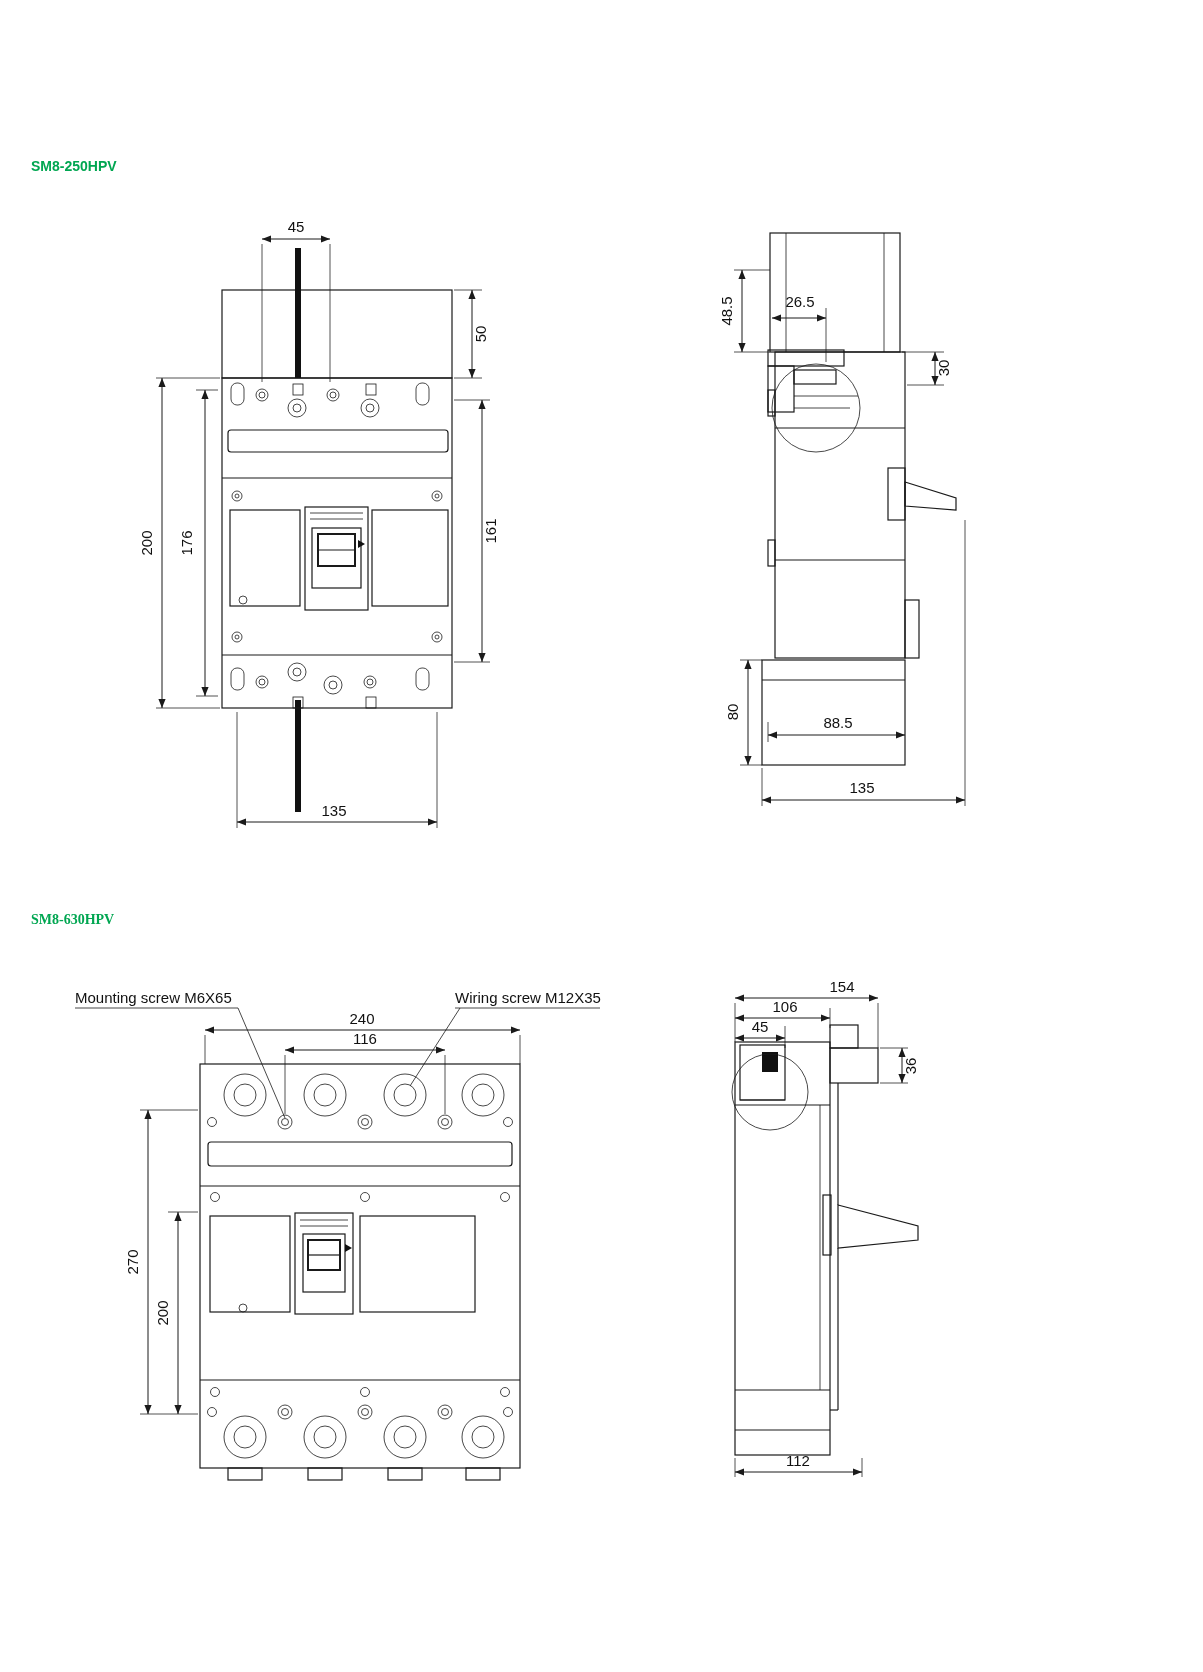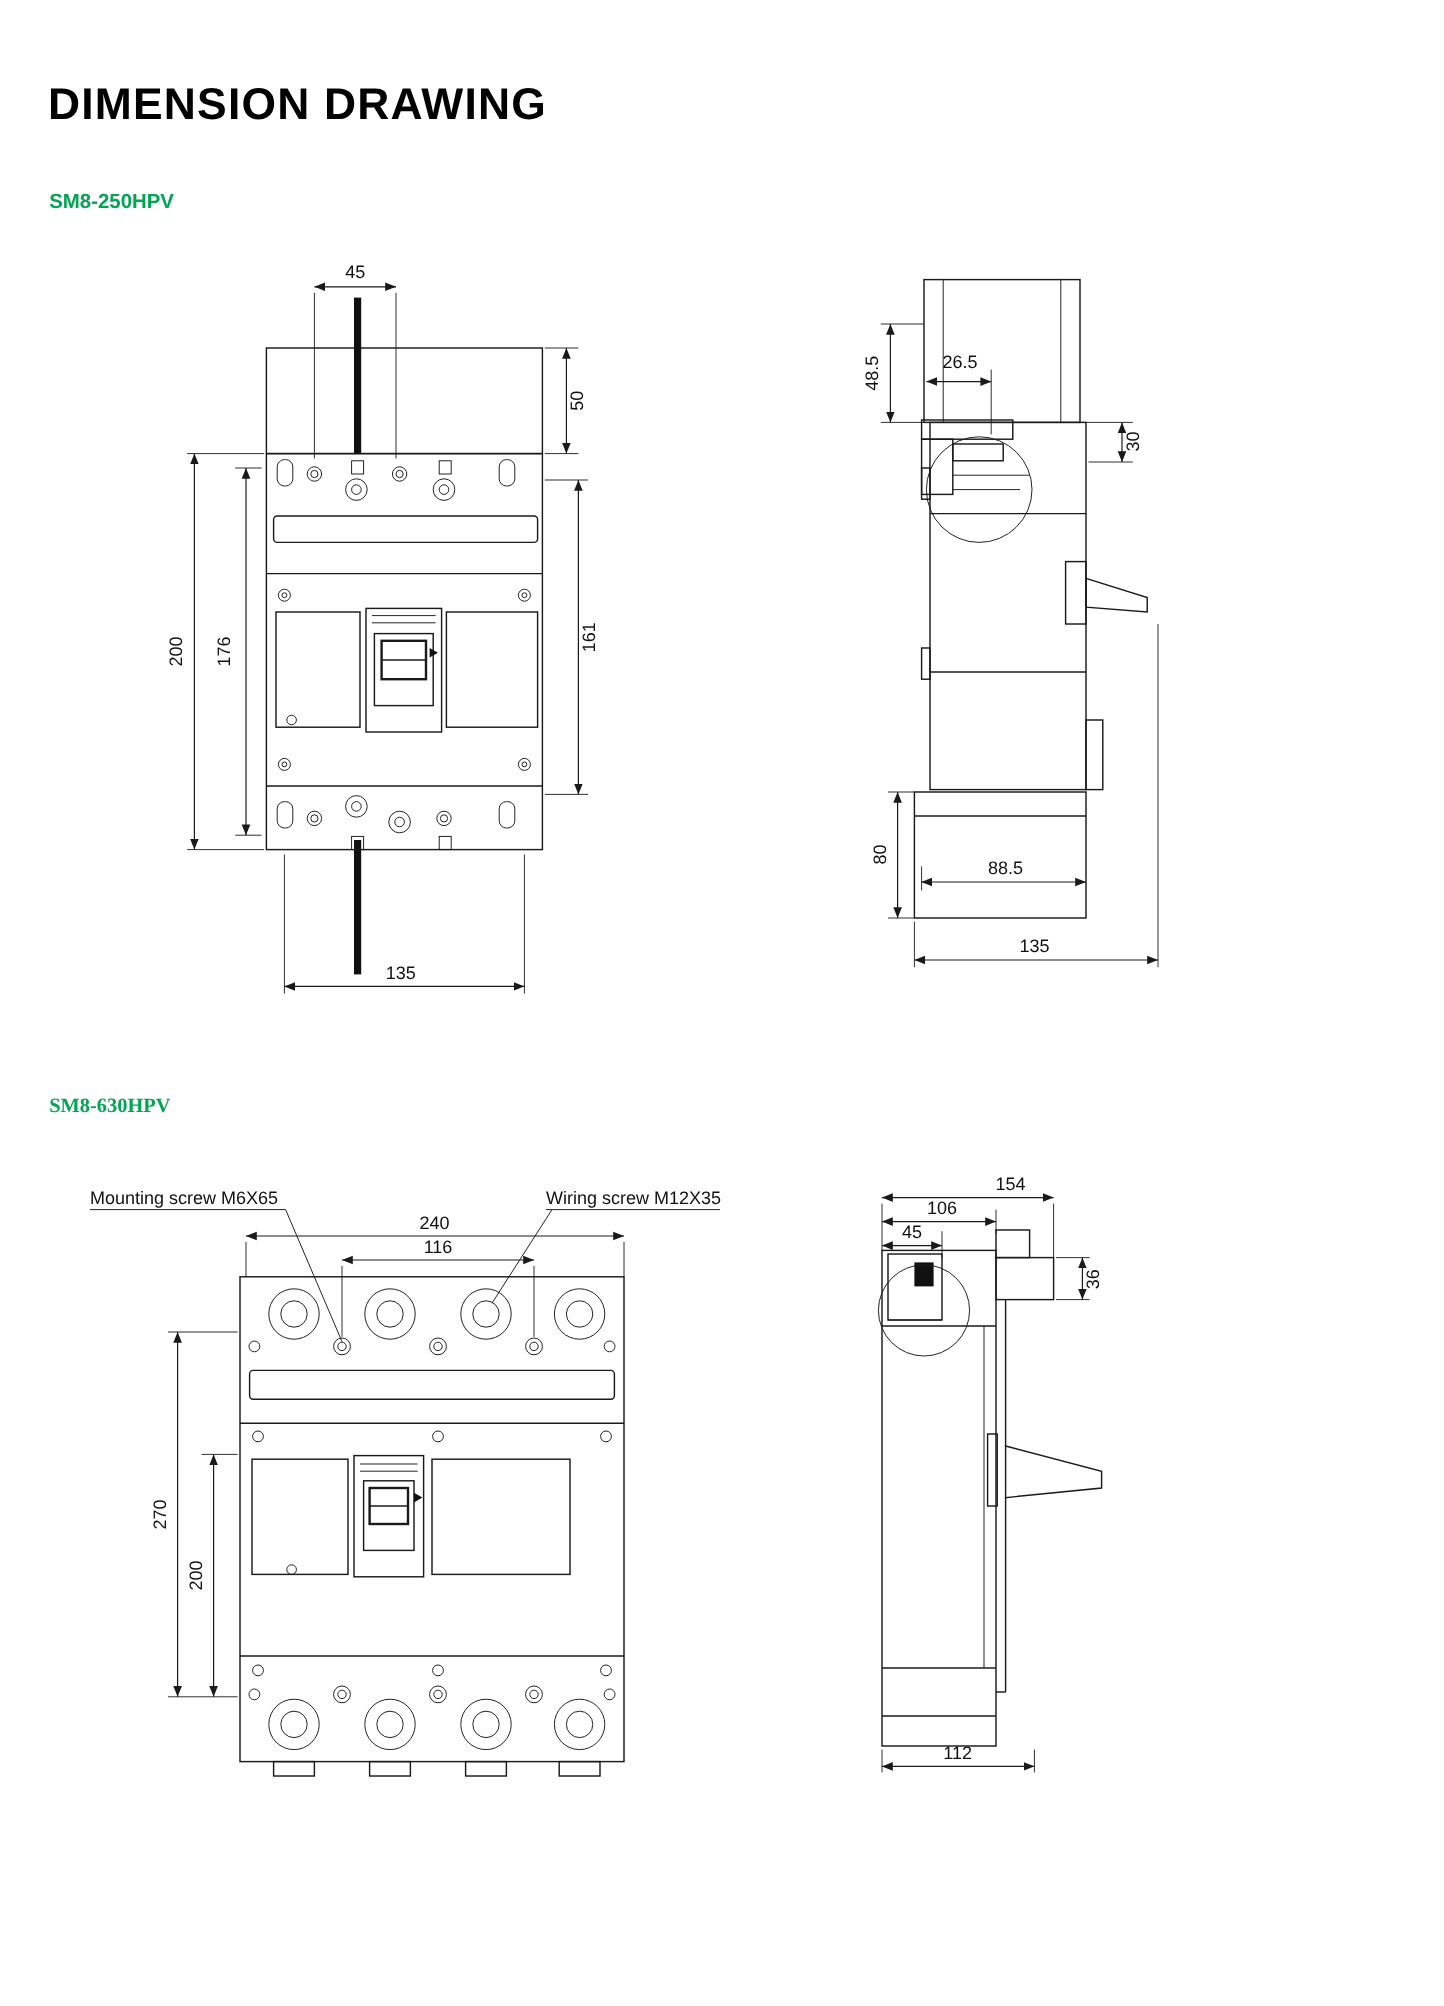--- a/index.html
+++ b/index.html
@@ -1,38 +1,37 @@
 <!DOCTYPE html>
 <html><head>
 <meta charset="utf-8">
 <style>
   html,body{margin:0;padding:0;background:#ffffff;}
   .page{position:relative;width:1203px;height:1672px;background:#fff;overflow:hidden;
         font-family:"Liberation Sans",sans-serif;color:#111;}
   .page-title{position:absolute;left:40px;top:66px;font-size:37px;font-weight:bold;
               letter-spacing:1px;color:#000;margin:0;}
-  .model-title{position:absolute;left:41px;font-size:17px;font-weight:bold;color:#00A651;margin:0;}
+  .model-title{position:absolute;left:31px;font-size:14px;font-weight:bold;color:#00A651;margin:0;}
   .model-250{top:158px;}
   .model-630{top:912px;font-family:Liberation Serif, serif;}
   svg{position:absolute;overflow:visible;}
   .part{fill:none;stroke:#1a1a1a;stroke-width:1.2;}
   .part2{fill:none;stroke:#1a1a1a;stroke-width:2;}
   .thin{fill:none;stroke:#1a1a1a;stroke-width:0.8;}
   .dim{fill:none;stroke:#1a1a1a;stroke-width:1;}
   .ext{fill:none;stroke:#1a1a1a;stroke-width:0.75;}
   .fillblk{fill:#111;stroke:none;}
   text.dimtxt{font-family:"Liberation Sans",sans-serif;font-size:15px;fill:#111;}
   text.note{font-family:"Liberation Sans",sans-serif;font-size:15px;fill:#111;}
 </style>
 </head>
 <body>
 
 <div class="page">
 
-  <h1 class="page-title">DIMENSION DRAWING</h1>
   <h2 class="model-title model-250">SM8-250HPV</h2>
   <h2 class="model-title model-630">SM8-630HPV</h2>
 
   <svg style="left:130px;top:210px;" width="400" height="650" viewBox="0 0 400 650">
     <defs>
       <marker id="mA" viewBox="0 0 10 8" refX="10" refY="4" markerWidth="9" markerHeight="8" orient="auto-start-reverse">
         <path d="M0,0 L10,4 L0,8 z" fill="#1a1a1a"></path>
       </marker>
     </defs>
 

